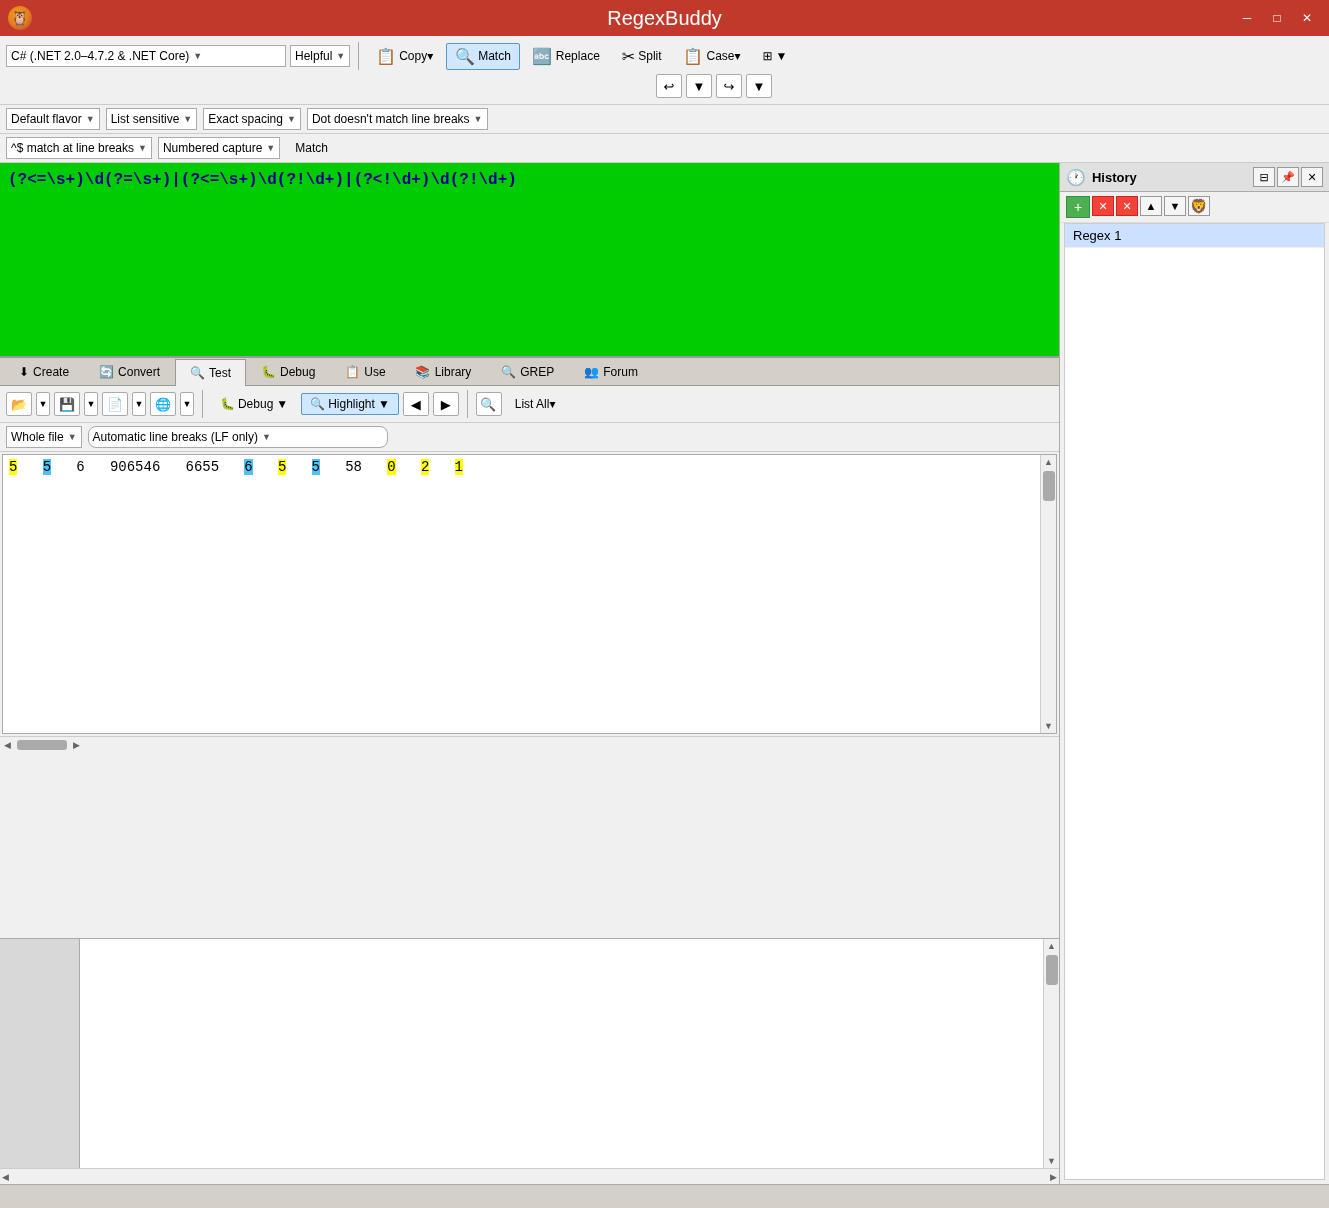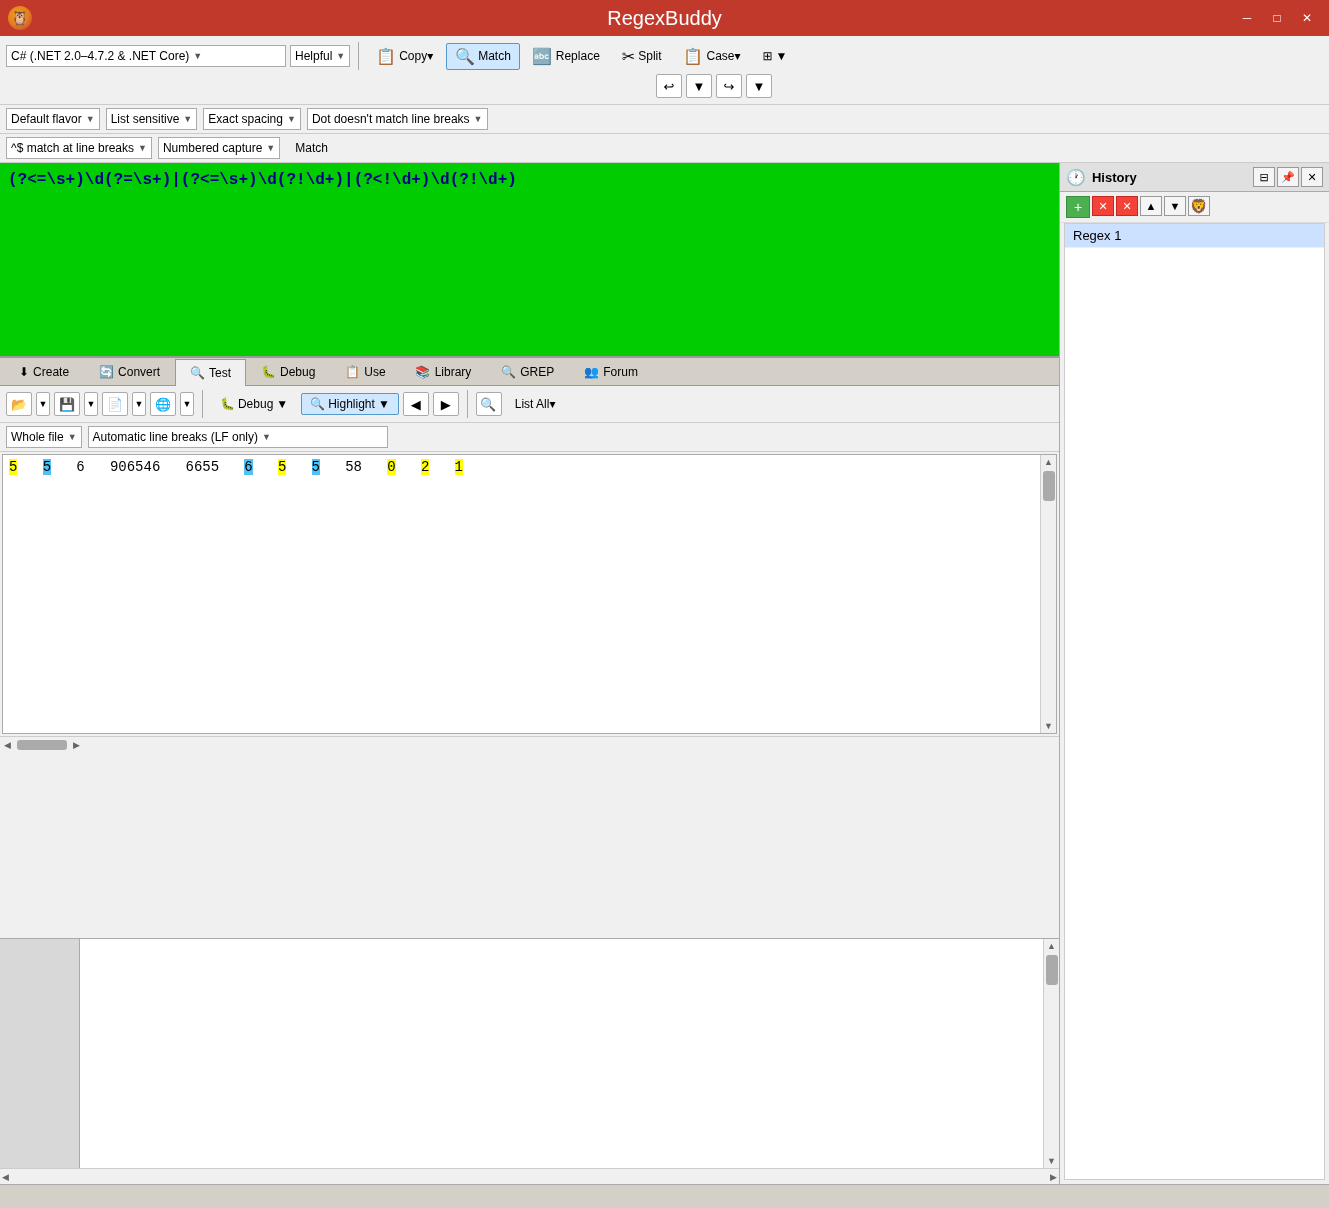--- a/index.html
+++ b/index.html
@@ -473,21 +473,21 @@
         <button class="toolbar-btn">
           <span>List All▾</span>
         </button>
       </div>
 
       <div class="options-row">
         <div class="dropdown-combo">
           <span>Whole file</span>
           <span class="arrow">▼</span>
         </div>
-        <div class="dropdown-combo" style="min-width: 300px;">
+        <div class="dropdown-combo" style="min-width: 300px; border-radius: 8px;">
           <span>Automatic line breaks (LF only)</span>
           <span class="arrow">▼</span>
         </div>
       </div>
 
       <div style="display:flex; flex: 1; min-height: 0; position: relative;">
         <div style="display:flex; flex-direction: column; flex: 1; min-height:0;">
           <div class="test-text-area" style="flex:1; min-height: 180px; max-height: 280px;">
             <div class="test-text-content">
               <span class="match-yellow">5</span>

